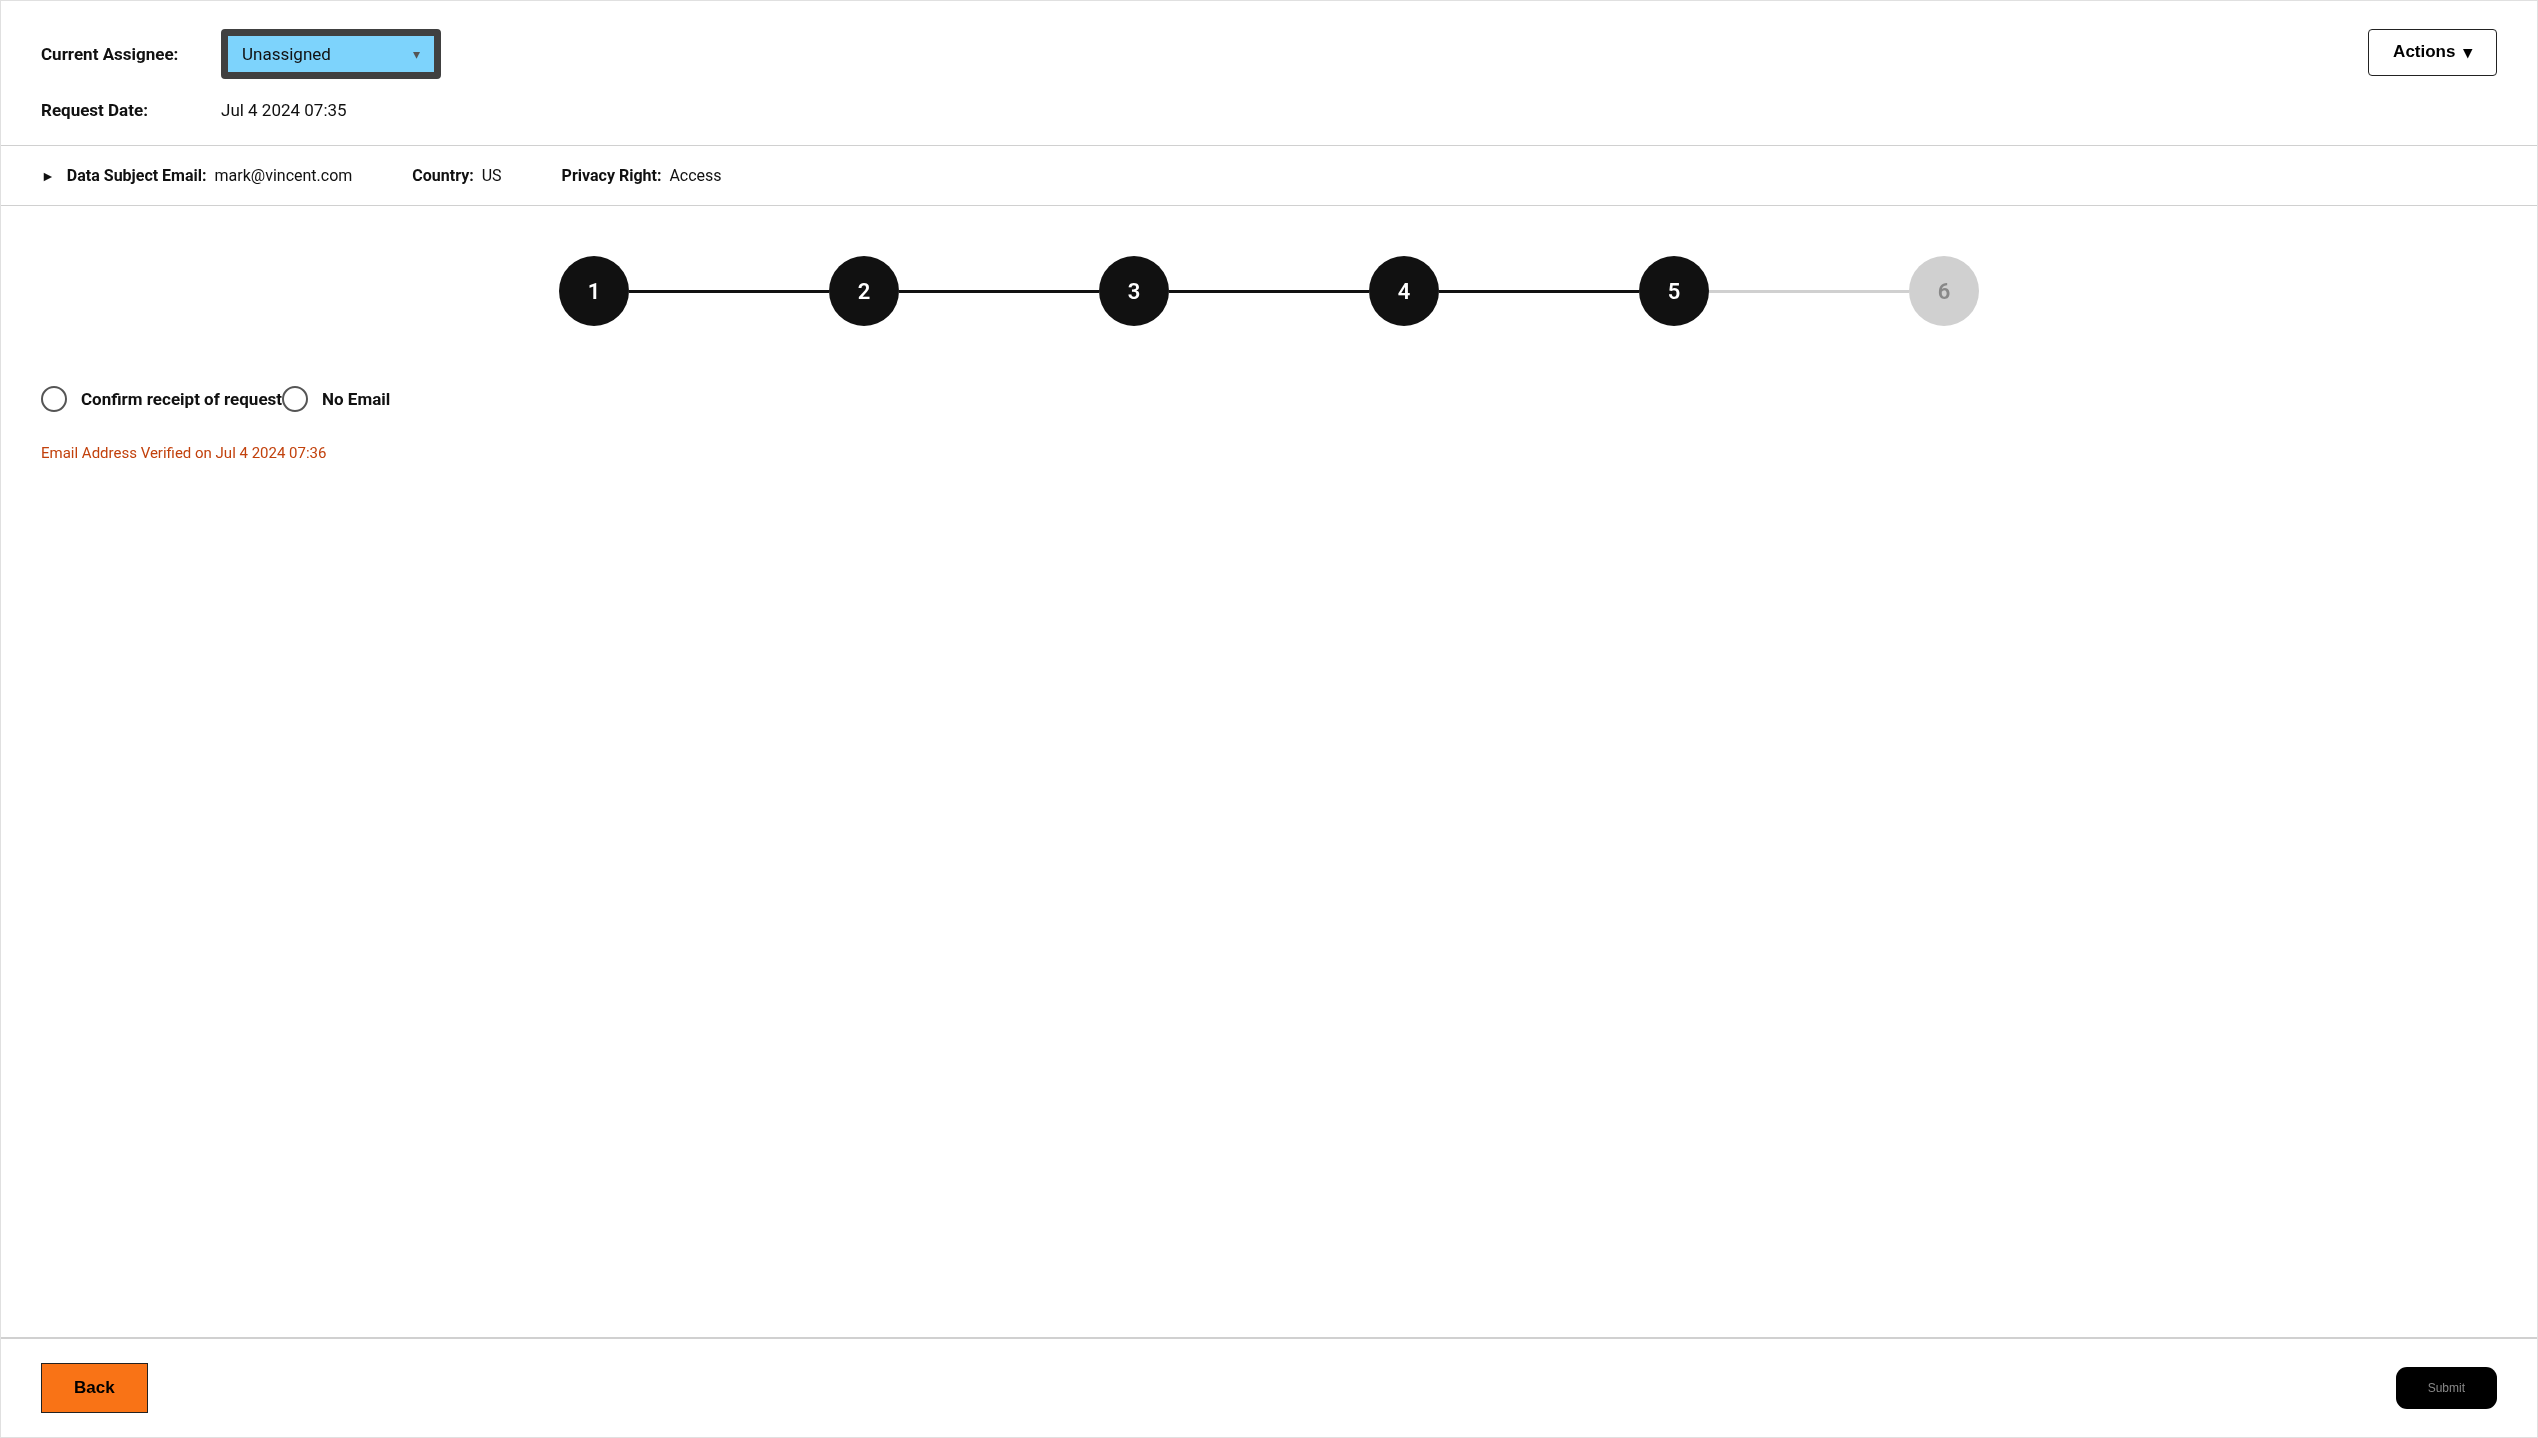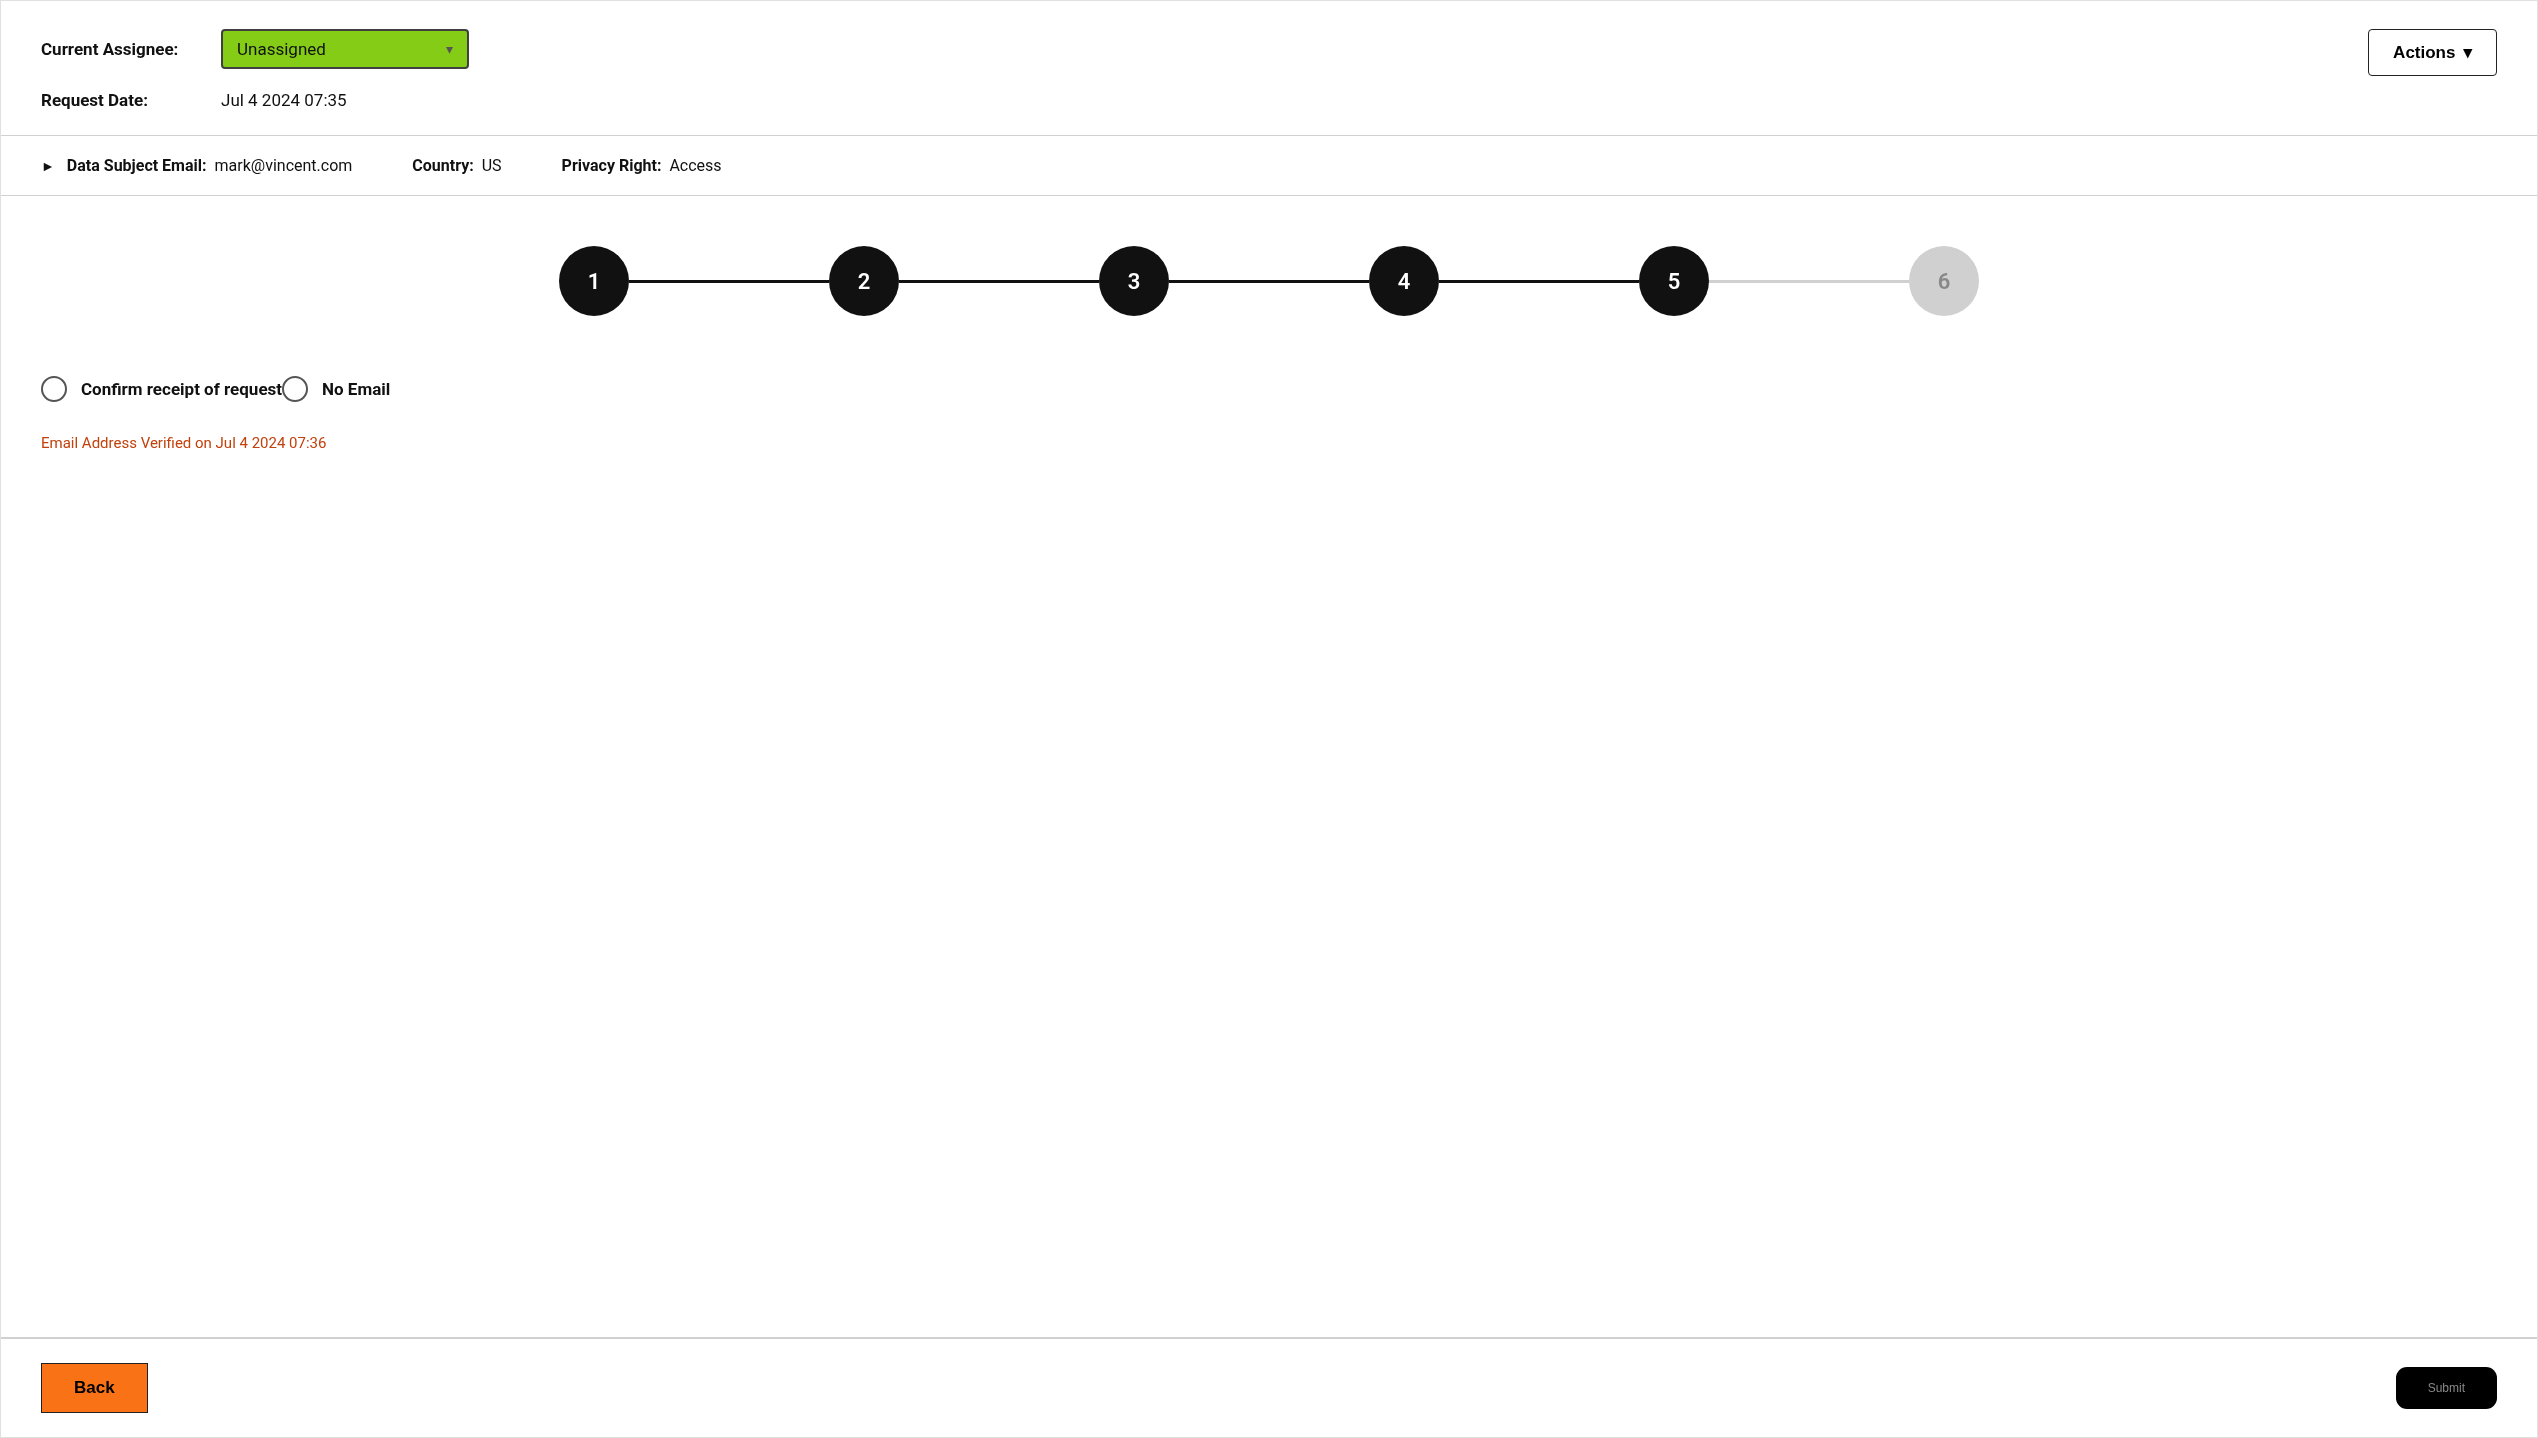--- a/index.html
+++ b/index.html
@@ -51,47 +51,47 @@
     }
 
     .field-value {
       font-size: 17px;
       color: #111;
     }
 
     .assignee-dropdown {
       display: flex;
       align-items: center;
-      border: 2px solid #404040;
+      border: 7px solid #404040;
       border-radius: 4px;
       padding: 8px 14px;
       font-size: 17px;
-      width: 248px;
-      cursor: pointer;
-      background: #84cc16;
+      width: 220px;
+      cursor: pointer;
+      background: #7dd3fc;
       justify-content: space-between;
       gap: 10px;
     }
 
     .assignee-dropdown-text {
       flex: 1;
       font-size: 17px;
     }
 
     .dropdown-arrow {
       font-size: 14px;
       color: #555;
     }
 
     .actions-button {
       position: absolute;
       top: 28px;
       right: 40px;
       display: flex;
-      align-items: center;
+      align-items: flex-start;
       gap: 8px;
       border: 1.5px solid #222;
       border-radius: 4px;
       padding: 12px 24px;
       font-size: 17px;
       font-weight: 600;
       cursor: pointer;
       background: #fff;
     }
 

